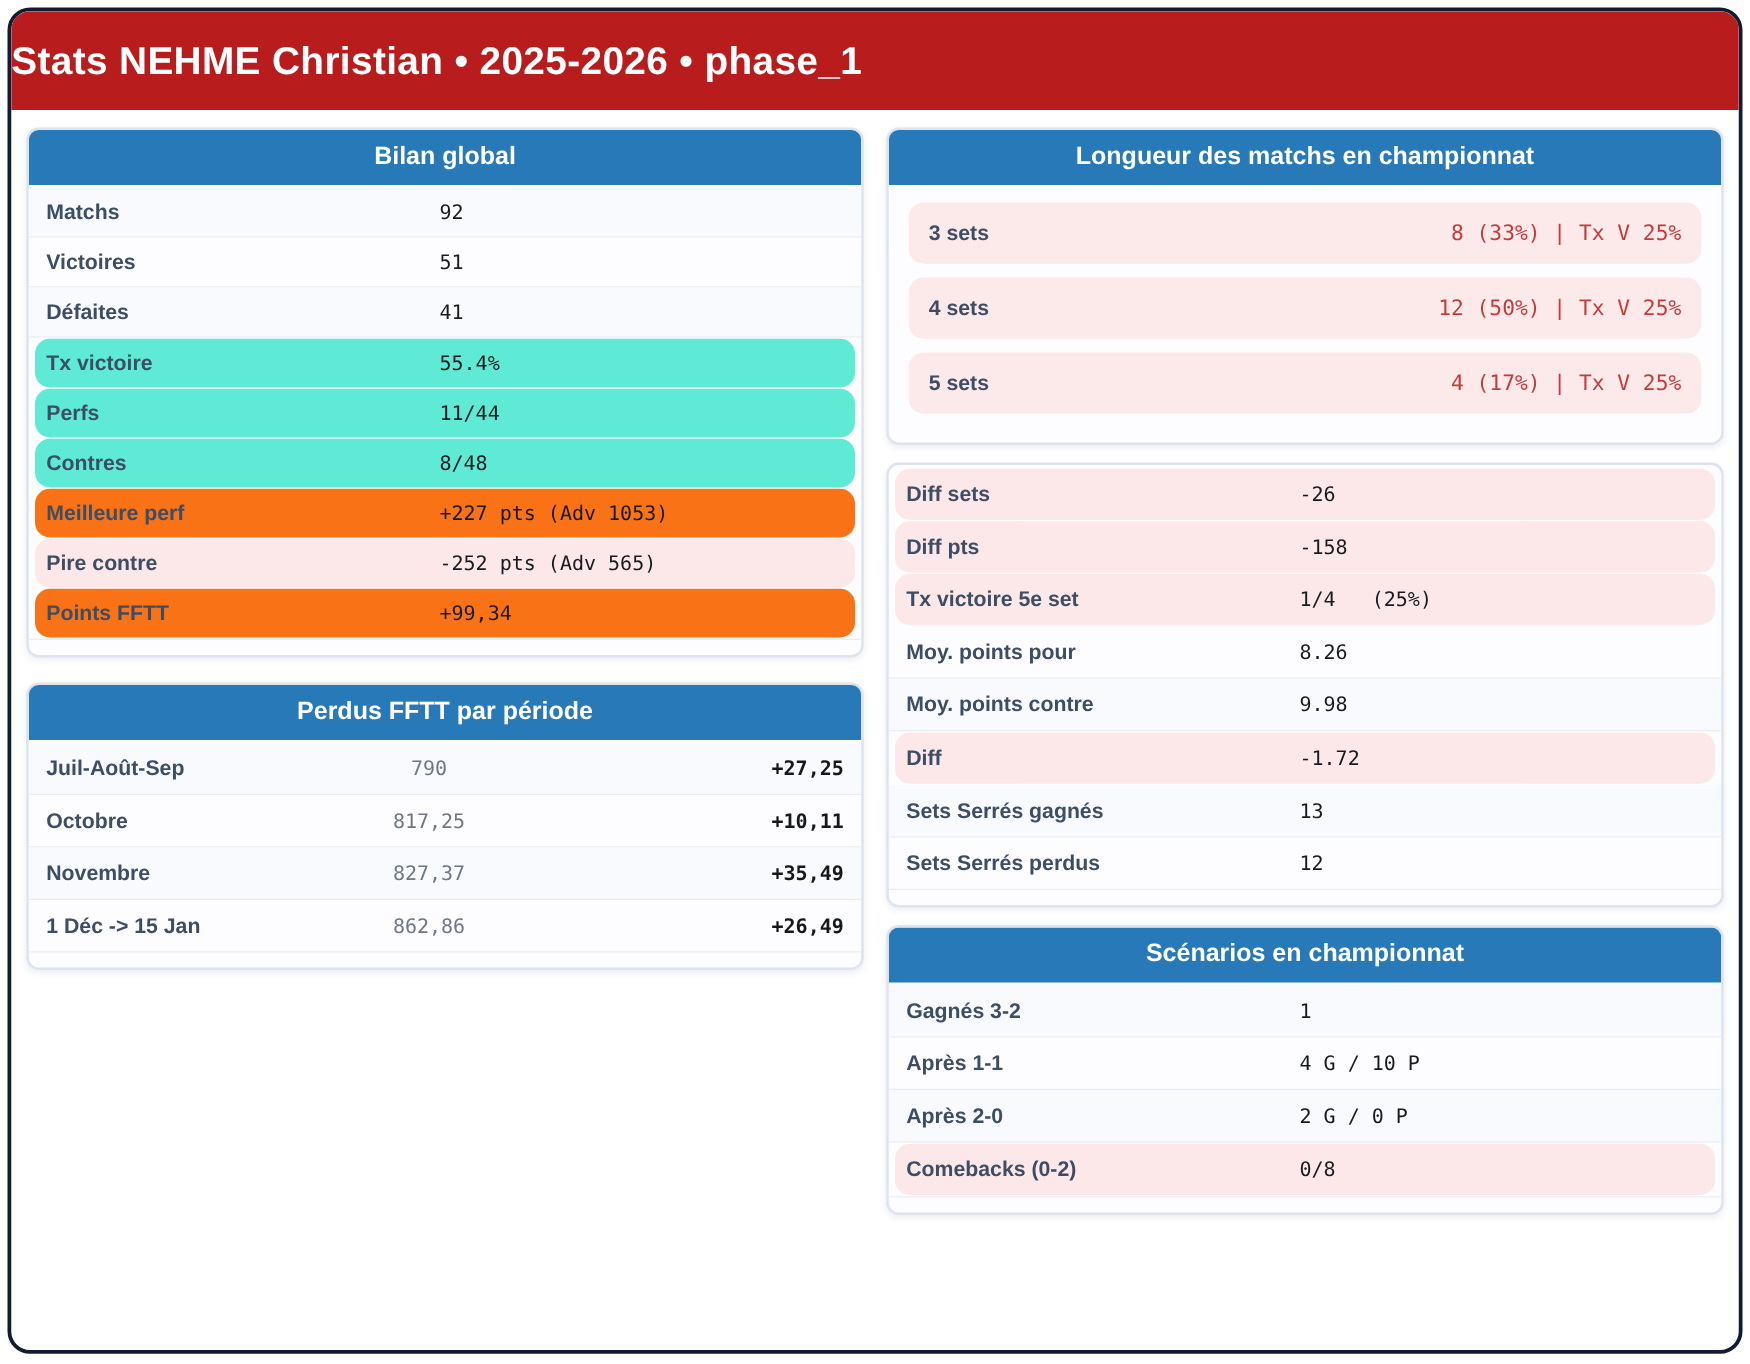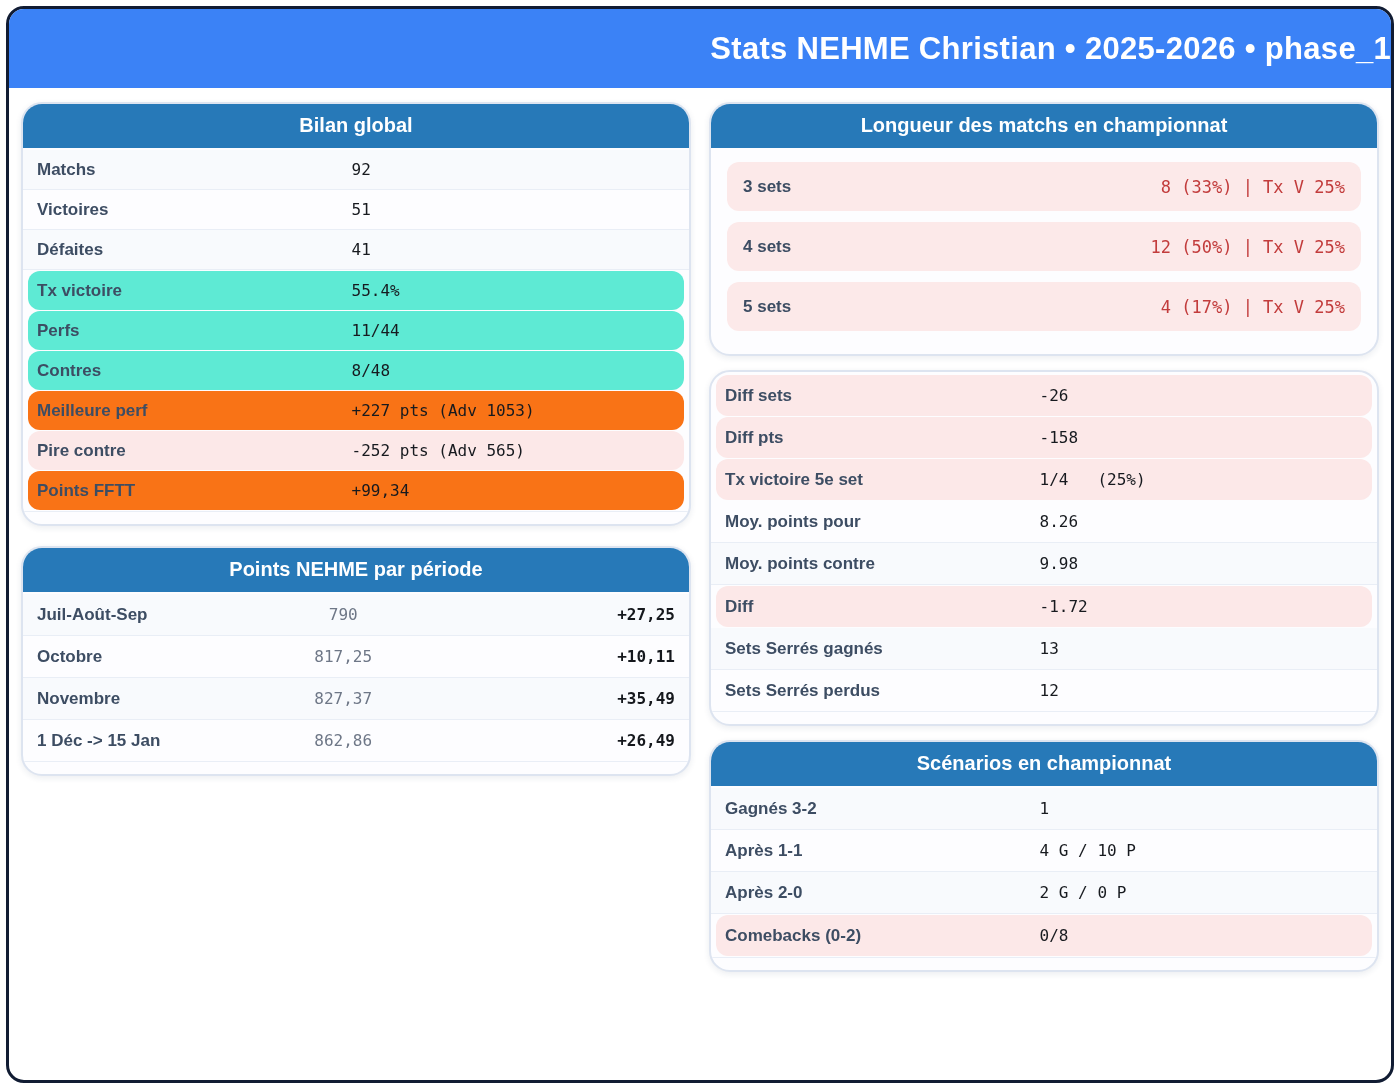--- a/index.html
+++ b/index.html
@@ -15,42 +15,42 @@
     position: absolute;
     left: 6px; top: 6px; right: 6px; bottom: 8px;
     border: 3px solid #111c33;
     border-radius: 18px;
     overflow: hidden;
     background: #ffffff;
   }
   
   .titlebar {
     height: 79px;
-    background: #3b82f6;
-    display: flex; align-items: center; justify-content: flex-end;
+    background: #b91c1c;
+    display: flex; align-items: center; justify-content: flex-start;
   }
   .titlebar h1 {
     margin: 0;
     color: #ffffff;
     font-size: 31px;
     font-weight: 700;
     letter-spacing: 0.3px;
   }
   
   .content {
     display: flex;
     gap: 18px;
     padding: 14px 12px 0 12px;
     align-items: flex-start;
   }
   .col { flex: 1; min-width: 0; }
   
   .panel {
     border: 2px solid #dde4f0;
-    border-radius: 21px;
+    border-radius: 10px;
     background: #fdfdff;
     box-shadow: 0 2px 6px rgba(30,50,90,0.09);
     overflow: hidden;
   }
   .col-left .panel { margin-bottom: 20px; }
   .col-right .panel { margin-bottom: 14px; }
   .panel-head {
     background: #2779b8;
     color: #ffffff;
     font-weight: 700;
@@ -194,21 +194,21 @@
           </div>
           <div class="row hl h-good">
             <span class="lbl">Points FFTT</span>
             <span class="val">+99,34</span>
           </div>
           <div class="foot-line"></div>
         </div>
       </section>
 
       <section class="panel points">
-        <div class="panel-head">Points NEHME par période</div>
+        <div class="panel-head">Perdus FFTT par période</div>
         <div class="panel-body">
           <div class="prow">
             <span class="lbl">Juil-Août-Sep</span>
             <span class="mid">790</span>
             <span class="delta">+27,25</span>
           </div>
           <div class="prow">
             <span class="lbl">Octobre</span>
             <span class="mid">817,25</span>
             <span class="delta">+10,11</span>

